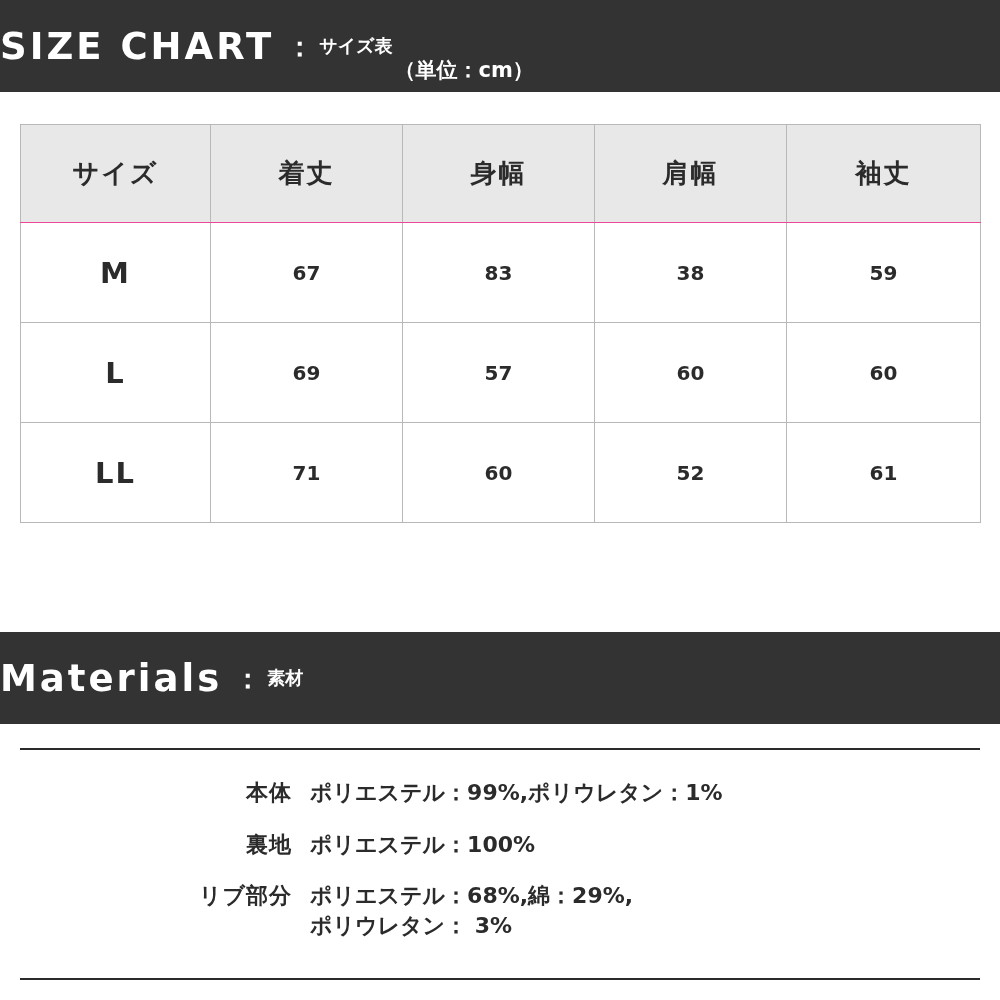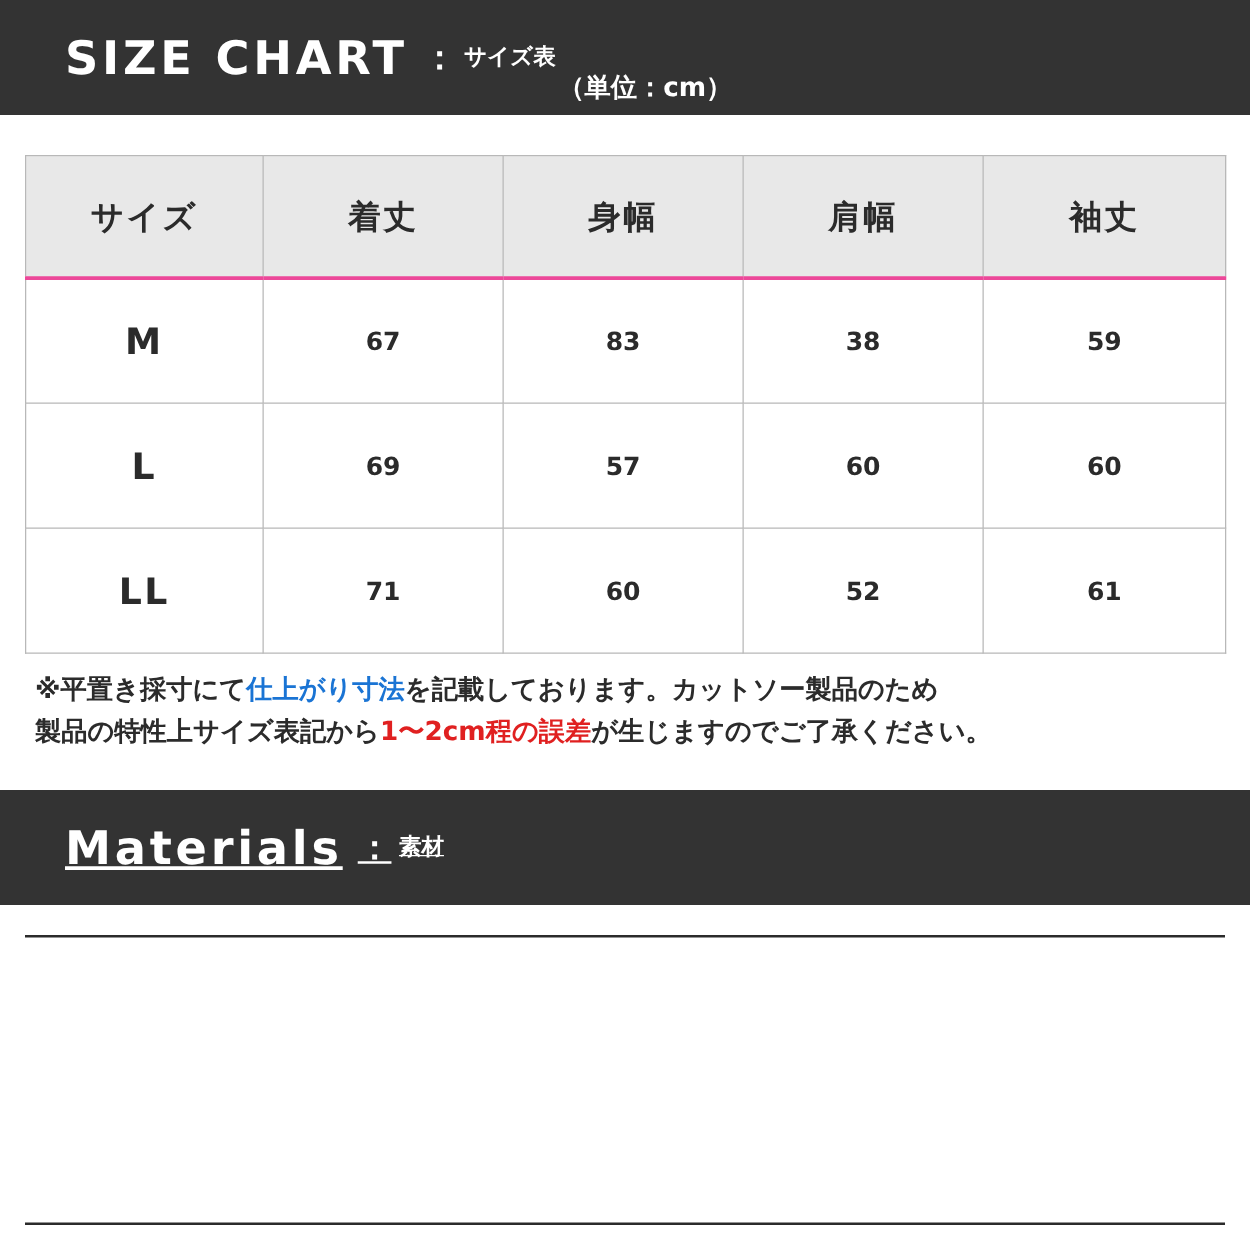--- a/index.html
+++ b/index.html
@@ -20,36 +20,34 @@
     width: 1000px;
     height: 1000px;
   }
 
   
   .band {
     background: #333333;
     color: #ffffff;
     display: flex;
     align-items: center;
-    padding-left: 52px;
   }
   #size-chart-band {
     position: absolute;
     top: 0;
     left: 0;
     width: 1000px;
     height: 92px;
   }
   #materials-band {
     position: absolute;
     top: 632px;
     left: 0;
     width: 1000px;
     height: 92px;
-    text-decoration: underline;
   }
   .band-title-en {
     font-size: 37px;
     font-weight: bold;
     letter-spacing: 3px;
     line-height: 1;
   }
   .band-sep {
     font-size: 27px;
     font-weight: bold;
@@ -83,21 +81,21 @@
     text-align: center;
     font-weight: bold;
     color: #2b2b2b;
   }
   #size-table thead th {
     background: #e8e8e8;
     height: 98px;
     font-size: 26px;
     letter-spacing: 2px;
     border-top: 1px solid #b8b8b8;
-    border-bottom: 3px solid #ec4899;
+    border-bottom: 1px solid #ec4899;
   }
   #size-table tbody td {
     height: 100px;
     font-size: 20px;
     background: #ffffff;
   }
   #size-table tbody td.sz {
     font-size: 29px;
     letter-spacing: 2px;
   }
@@ -215,29 +213,40 @@
       <tr>
         <td class="sz">LL</td>
         <td>71</td>
         <td>60</td>
         <td>52</td>
         <td>61</td>
       </tr>
     </tbody>
   </table>
 
-  <div id="size-note">
-    <span>※平置き採寸にて</span><span class="hl-blue">仕上がり寸法</span><span>を記載しております。カットソー製品のため</span><br>
-    <span>製品の特性上サイズ表記から</span><span class="hl-red">1〜2cm程の誤差</span><span>が生じますのでご了承ください。</span>
-  </div>
 
   <div class="band" id="materials-band">
     <span class="band-title-en">Materials</span>
     <span class="band-sep">：</span>
     <span class="band-title-jp">素材</span>
   </div>
 
   <div id="materials-rule"></div>
 
+  <div id="materials-list">
+    <div class="mat-row">
+      <div class="mat-label">本体</div>
+      <div class="mat-value">ポリエステル：99%,ポリウレタン：1%</div>
+    </div>
+    <div class="mat-row">
+      <div class="mat-label">裏地</div>
+      <div class="mat-value">ポリエステル：100%</div>
+    </div>
+    <div class="mat-row">
+      <div class="mat-label">リブ部分</div>
+      <div class="mat-value">ポリエステル：68%,綿：29%,
+ポリウレタン： 3%</div>
+    </div>
+  </div>
 
   <div id="materials-bottom-rule"></div>
 
 </div>
 
 </body></html>

